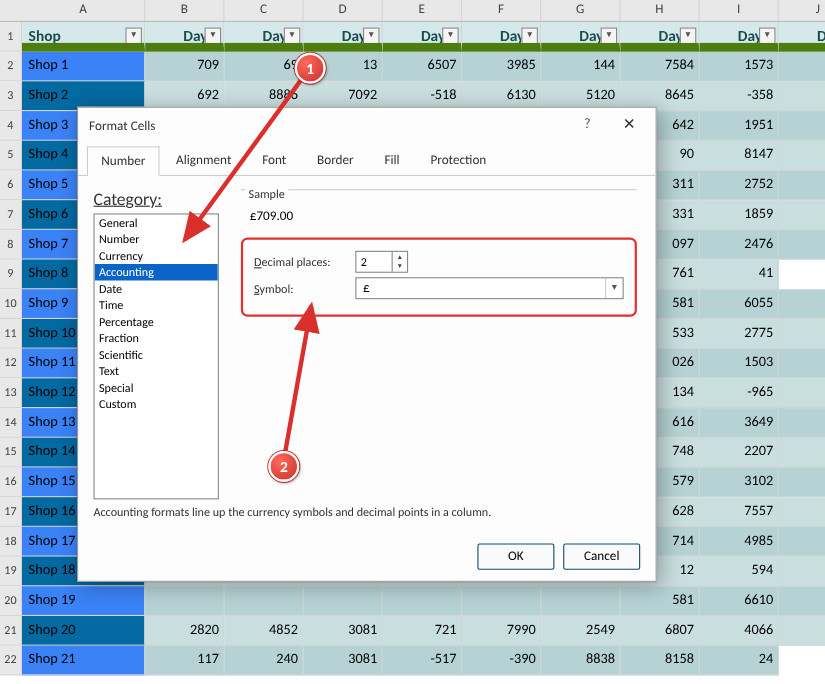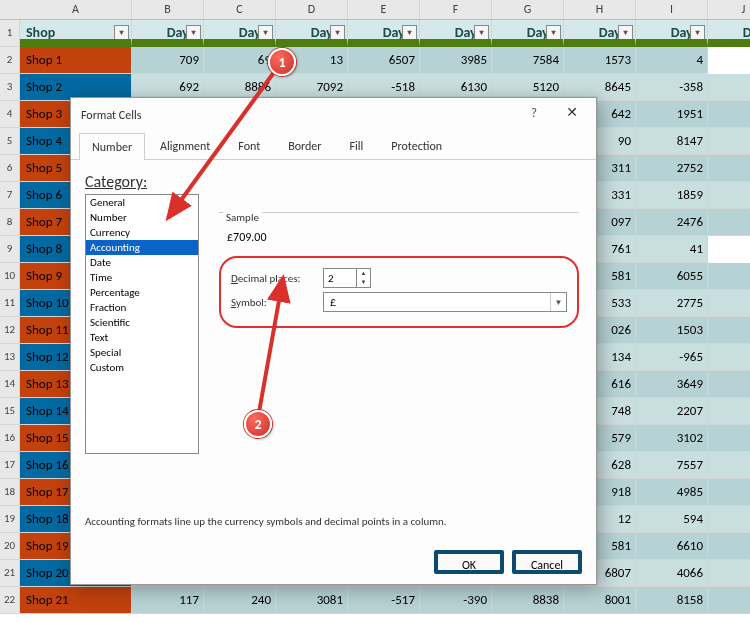--- a/index.html
+++ b/index.html
@@ -14,59 +14,59 @@
 
 .rows { }
 .row { display: flex; height: 27px; }
 .row-h { width: 20px; flex: 0 0 20px; background: #e8e8e8; border-right: 1px solid #d4d4d4; border-bottom: 1px solid #d4d4d4; text-align: center; font-size: 11px; color: #444; line-height: 26px; }
 .cell { width: 72px; flex: 0 0 72px; border-right: 1px solid #d4d4d4; border-bottom: 1px solid #d4d4d4; font-size: 13px; padding: 0 4px; line-height: 26px; overflow: hidden; white-space: nowrap; }
 .cell.colA { width: 112px; flex: 0 0 112px; text-align: left; padding-left: 6px; }
 .cell.num { text-align: right; }
 .hdr-cell { background: #d6e9ea; color: #1c4b4d; font-weight: bold; font-size: 14px; border-bottom: 8px solid #4d7c0f; position: relative; }
 .hdr-cell .filter { position: absolute; right: 2px; top: 5px; width: 15px; height: 15px; border: 1px solid #888; background: #f5f5f5; font-size: 8px; line-height: 13px; text-align: center; color: #555; }
 .band-a-even { background: #0369a1; }
-.band-a-odd { background: #c2410c; }
+.band-a-odd { background: #3b82f6; }
 .band-d-even { background: #c9dedf; }
 .band-d-odd { background: #b6d2d4; }
 
 
-.dialog { position: absolute; left: 70px; top: 97px; width: 527px; height: 488px; background: #fdfdfd; border: 1px solid #999; box-shadow: 4px 4px 18px rgba(0,0,0,.3), 0 0 0 1px rgba(0,0,0,.05); }
+.dialog { position: absolute; left: 70px; top: 97px; width: 527px; height: 432px; background: #fdfdfd; border: 1px solid #999; box-shadow: 4px 4px 18px rgba(0,0,0,.3), 0 0 0 1px rgba(0,0,0,.05); }
 .dlg-title { height: 34px; line-height: 34px; padding-left: 10px; font-size: 12px; color: #333; position: relative; }
 .dlg-title .help { position: absolute; right: 44px; top: 0; width: 36px; height: 30px; text-align: center; font-size: 13px; color: #555; line-height: 30px; }
 .dlg-title .close { position: absolute; right: 6px; top: 0; width: 36px; height: 30px; text-align: center; font-size: 14px; color: #333; line-height: 30px; }
 
 .tabs { display: flex; height: 28px; border-bottom: 1px solid #cfcfcf; padding-left: 8px; }
 .tab { padding: 0 12px; font-size: 12px; line-height: 26px; color: #333; border: 1px solid transparent; border-bottom: none; margin-right: 2px; cursor: pointer; }
 .tab.active { border-color: #cfcfcf; background: #fdfdfd; position: relative; top: 1px; }
 
 .dlg-body { padding: 12px 14px; position: relative; height: calc(100% - 34px - 28px - 46px); }
 .cat-label { font-size: 16px; color: #333; margin-bottom: 3px; text-decoration: underline; }
 .cat-list { width: 114px; height: 260px; border: 1px solid #888; background: #fff; font-size: 11px; overflow: hidden; }
 .cat-item { padding: 1px 4px; cursor: pointer; }
 .cat-item.sel { background: #0a64c7; color: #fff; }
 
 .right-panel { position: absolute; left: 148px; top: 12px; width: 360px; }
-.sample-box { border-top: 1px solid #ccc; border-bottom: none; padding: 4px 0 0 0; margin-bottom: 6px; position: relative; margin-top: 40px; }
+.sample-box { border-top: 1px solid #ccc; border-bottom: none; padding: 4px 0 0 0; margin-bottom: 6px; position: relative; }
 .sample-label { font-size: 11px; color: #333; background: #fdfdfd; position: relative; top: -11px; left: 4px; padding: 0 3px; display: inline-block; }
 .sample-val { font-size: 12px; padding: 0 8px 6px 8px; margin-top: -6px; }
 
-.red-box { border: 2.5px solid #e03030; border-radius: 18px; padding: 6px 10px 10px 10px; margin-top: 2px; }
+.red-box { border: 2.5px solid #e03030; border-radius: 6px; padding: 6px 10px 10px 10px; margin-top: 2px; }
 .form-row { display: flex; align-items: center; margin: 4px 0; }
 .form-row label { font-size: 11px; color: #333; width: 92px; }
 .form-row label u { text-decoration: underline; }
 .spin { width: 48px; height: 20px; border: 1px solid #888; font-size: 11px; padding-left: 4px; display: flex; align-items: center; position: relative; background: #fff; }
 .spin .arrows { position: absolute; right: 0; top: 0; width: 14px; height: 100%; border-left: 1px solid #888; display: flex; flex-direction: column; }
 .spin .arrows span { flex: 1; font-size: 6px; text-align: center; line-height: 9px; color: #444; }
 .sym-sel { flex: 1; height: 20px; border: 1px solid #888; font-size: 12px; padding-left: 6px; display: flex; align-items: center; position: relative; background: #fff; }
 .sym-sel .dd { position: absolute; right: 0; top: 0; width: 16px; height: 100%; border-left: 1px solid #ccc; text-align: center; font-size: 8px; line-height: 18px; color: #555; }
 
 .desc { position: absolute; left: 14px; bottom: 10px; font-size: 11px; color: #333; width: 480px; margin-top: 40px; }
 
 .dlg-buttons { position: absolute; bottom: 10px; right: 14px; display: flex; gap: 8px; }
-.btn { width: 70px; height: 24px; border: 4px solid #0c4a6e; background: #fafafa; font-size: 12px; line-height: 22px; text-align: center; border-radius: 2px; cursor: pointer; }
+.btn { width: 70px; height: 24px; border: 1px solid #0c4a6e; background: #fafafa; font-size: 12px; line-height: 22px; text-align: center; border-radius: 2px; cursor: pointer; }
 
 
 .arrow-svg { position: absolute; left: 0; top: 0; pointer-events: none; }
 .circ { width: 28px; height: 28px; border-radius: 50%; background: radial-gradient(circle at 35% 30%, #ff6a5a, #c9302c); border: 2px solid #fff; box-shadow: 0 0 0 1px #c9302c, 1px 1px 3px rgba(0,0,0,.4); color: #fff; font-size: 14px; font-weight: bold; text-align: center; line-height: 26px; position: absolute; }
 </style>
 </head>
 <body>
 
 <div class="sheet">
   <div class="col-headers">
@@ -88,20 +88,21 @@
         <div class="cell num hdr-cell">Day 9</div>
       </div>
       <div class="row">
         <div class="row-h">2</div>
         <div class="cell colA band-a-odd">Shop 1</div>
         <div class="cell num band-d-odd">709</div>
         <div class="cell num band-d-odd">69</div>
         <div class="cell num band-d-odd">13</div>
         <div class="cell num band-d-odd">6507</div>
         <div class="cell num band-d-odd">3985</div>
+        <div class="cell num band-d-odd">144</div>
         <div class="cell num band-d-odd">7584</div>
         <div class="cell num band-d-odd">1573</div>
         <div class="cell num band-d-odd">4</div>
       </div>
       <div class="row">
         <div class="row-h">3</div>
         <div class="cell colA band-a-even">Shop 2</div>
         <div class="cell num band-d-even">692</div>
         <div class="cell num band-d-even">8886</div>
         <div class="cell num band-d-even">7092</div>
@@ -295,21 +296,21 @@
       </div>
       <div class="row">
         <div class="row-h">18</div>
         <div class="cell colA band-a-odd">Shop 17</div>
         <div class="cell num band-d-odd"></div>
         <div class="cell num band-d-odd"></div>
         <div class="cell num band-d-odd"></div>
         <div class="cell num band-d-odd"></div>
         <div class="cell num band-d-odd"></div>
         <div class="cell num band-d-odd"></div>
-        <div class="cell num band-d-odd">918</div>
+        <div class="cell num band-d-odd">714</div>
         <div class="cell num band-d-odd">4985</div>
         <div class="cell num band-d-odd">47</div>
       </div>
       <div class="row">
         <div class="row-h">19</div>
         <div class="cell colA band-a-even">Shop 18</div>
         <div class="cell num band-d-even"></div>
         <div class="cell num band-d-even"></div>
         <div class="cell num band-d-even"></div>
         <div class="cell num band-d-even"></div>
@@ -347,21 +348,20 @@
       </div>
       <div class="row">
         <div class="row-h">22</div>
         <div class="cell colA band-a-odd">Shop 21</div>
         <div class="cell num band-d-odd">117</div>
         <div class="cell num band-d-odd">240</div>
         <div class="cell num band-d-odd">3081</div>
         <div class="cell num band-d-odd">-517</div>
         <div class="cell num band-d-odd">-390</div>
         <div class="cell num band-d-odd">8838</div>
-        <div class="cell num band-d-odd">8001</div>
         <div class="cell num band-d-odd">8158</div>
         <div class="cell num band-d-odd">24</div>
       </div>
     </div>
 </div>
 
 <div class="dialog">
   <div class="dlg-title">
     <span>Format Cells</span>
     <div class="help">?</div>

